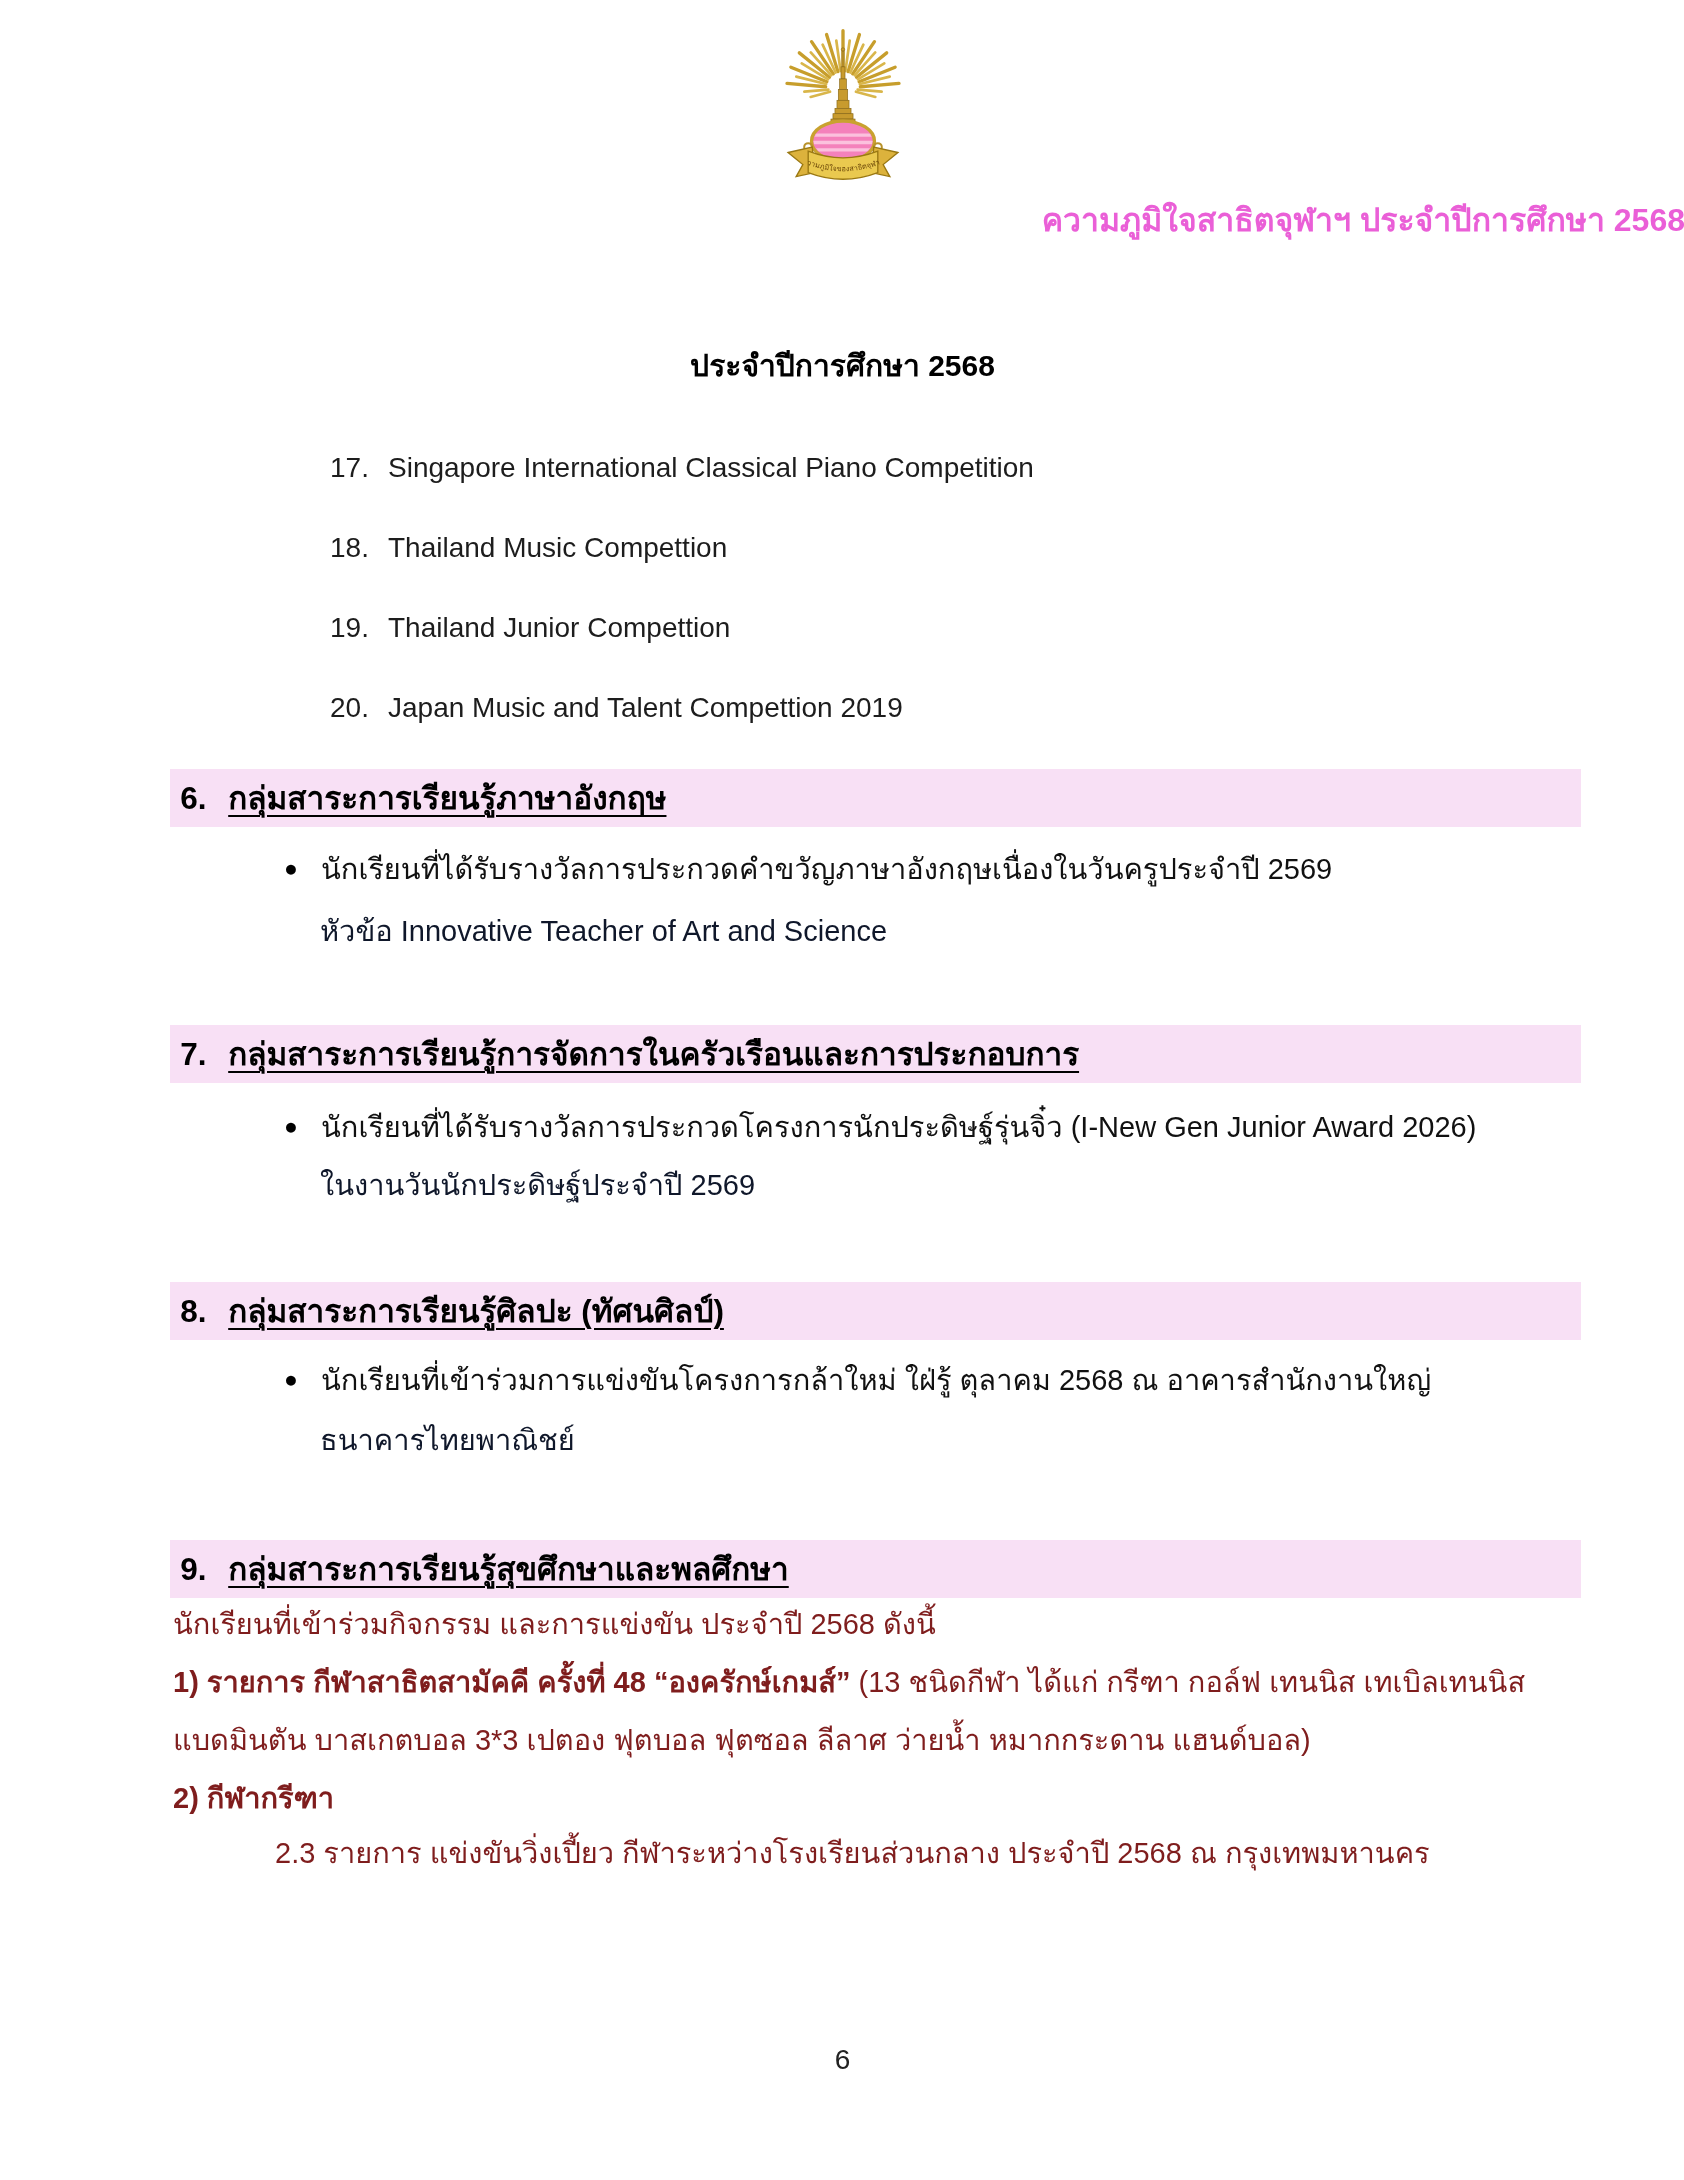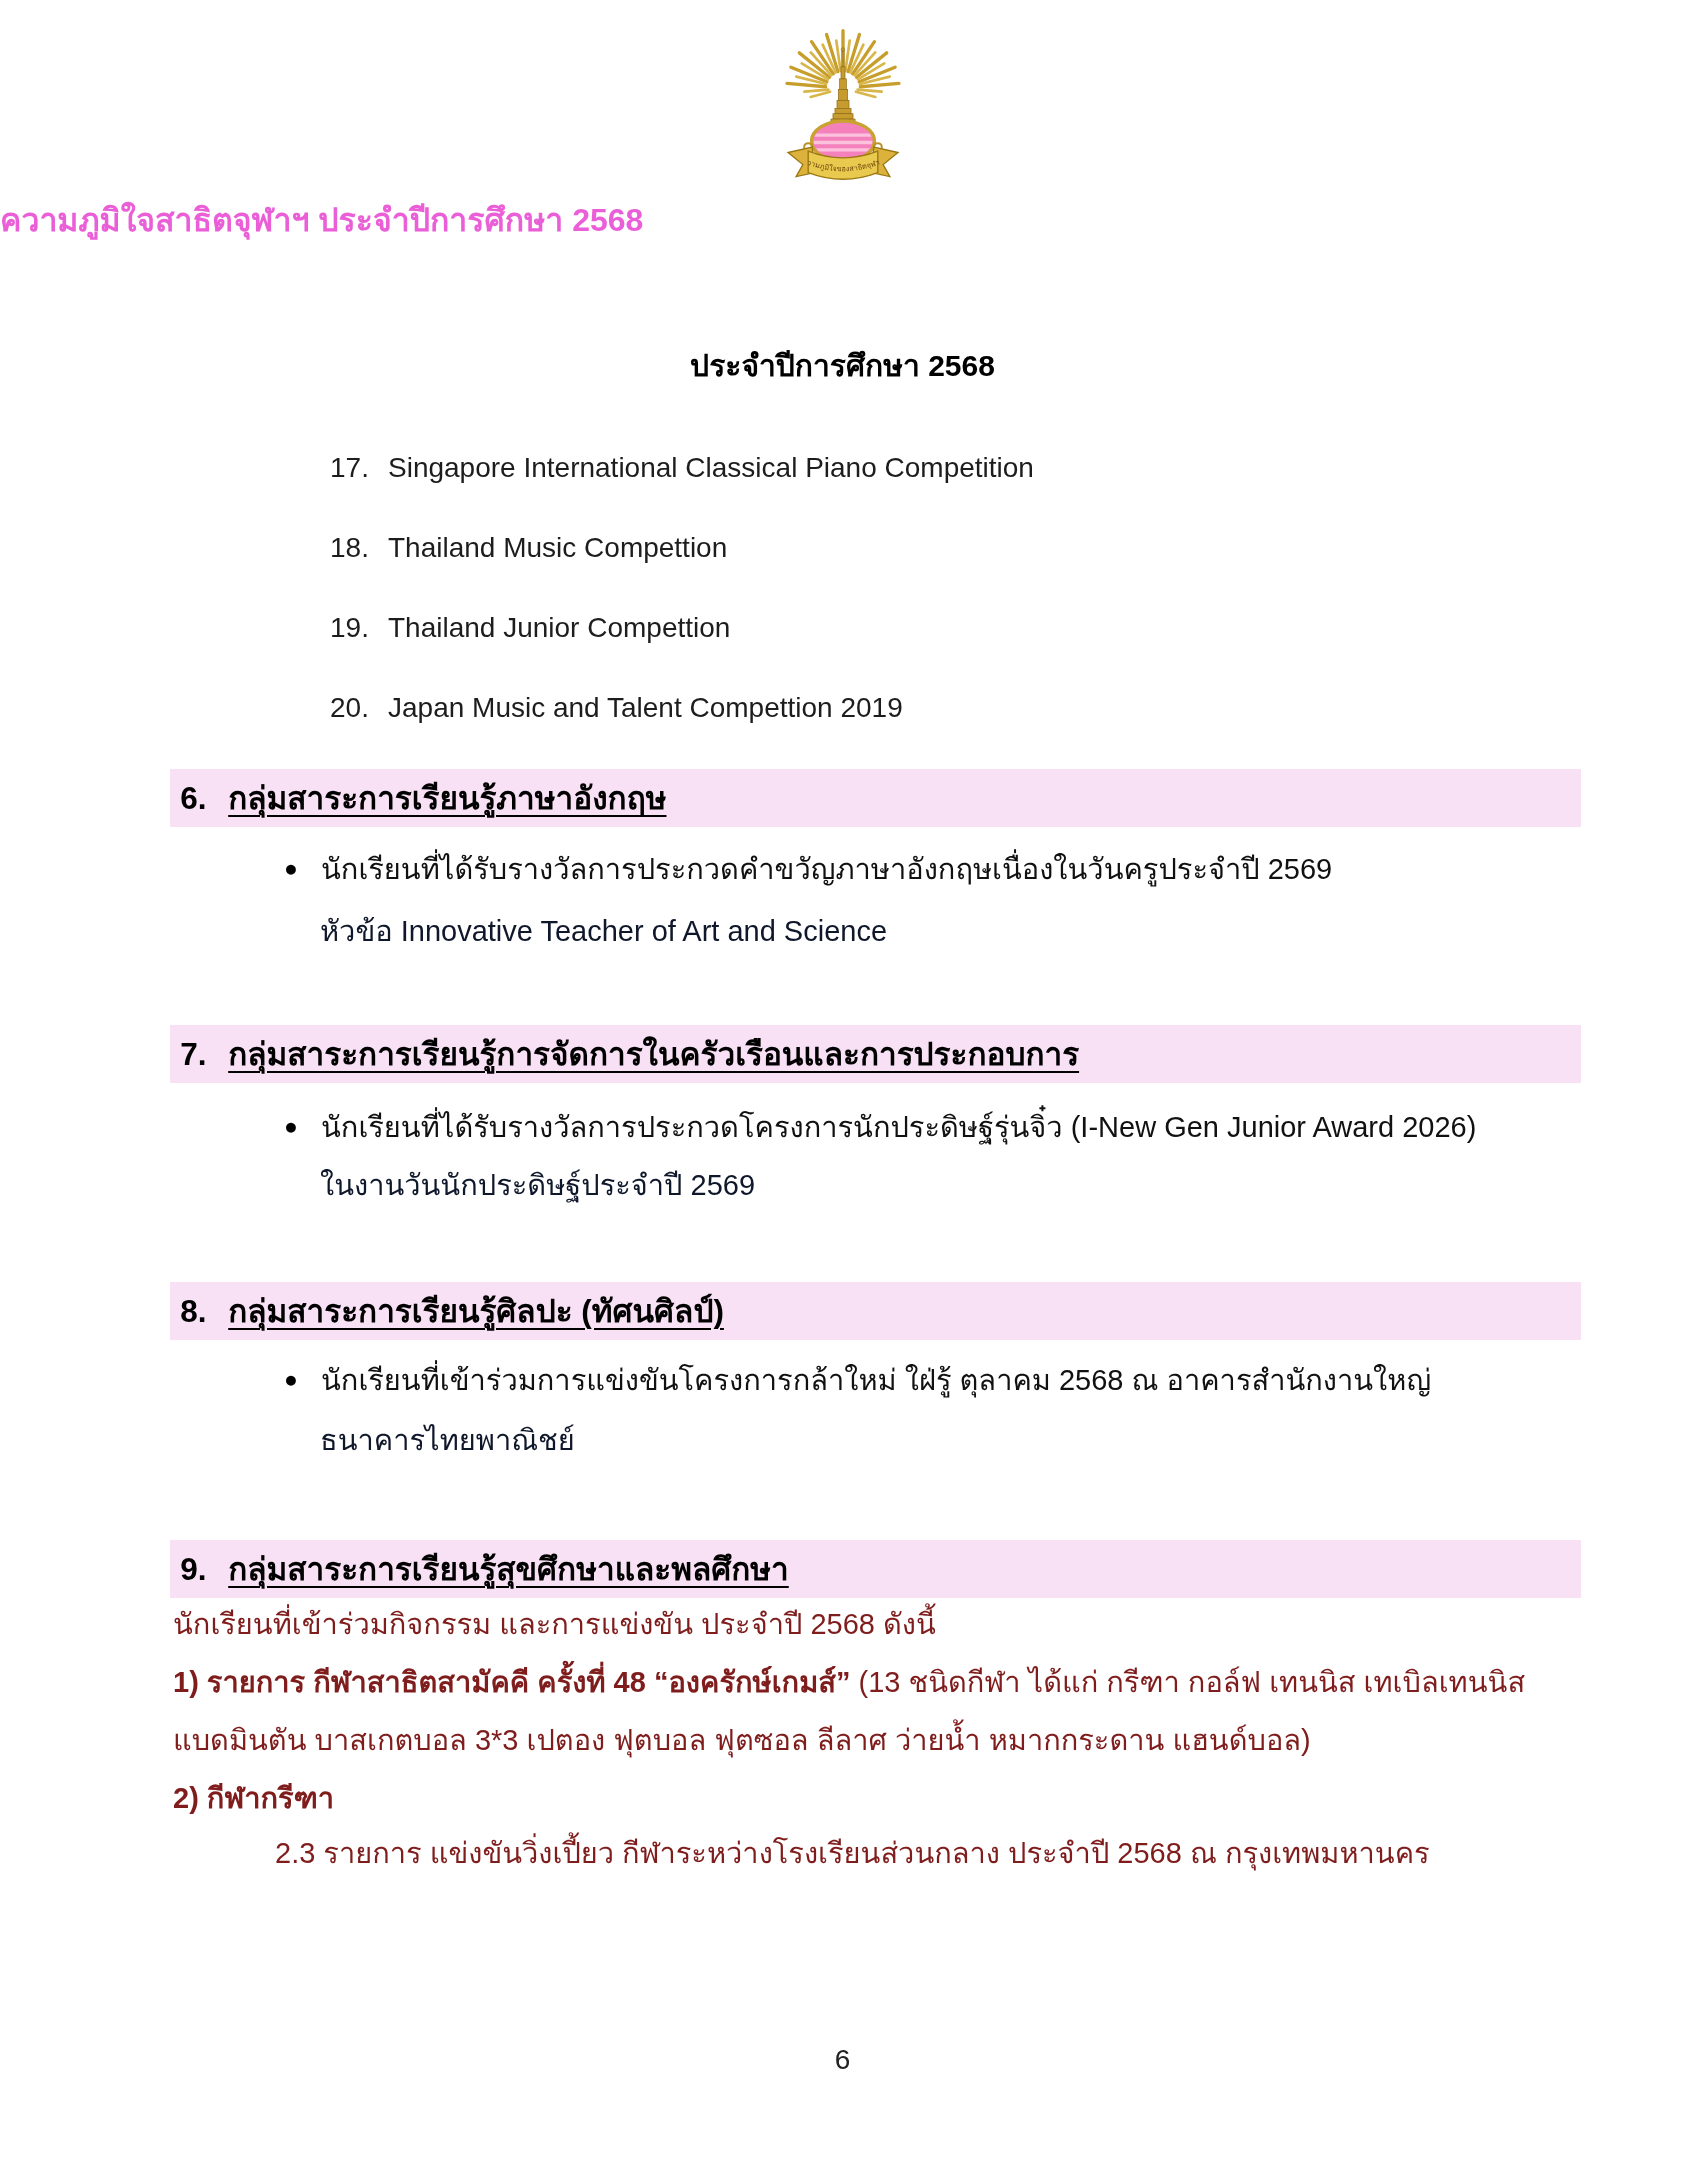--- a/index.html
+++ b/index.html
@@ -10,21 +10,21 @@
     background:#ffffff;
     color:#111;
     font-family:"Liberation Sans","DejaVu Sans",sans-serif;
     overflow:hidden;
   }
   
   .logo{position:absolute;top:20.4px;left:50%;transform:translateX(-50%);width:150px;height:174px;}
   
   .title-banner{
     position:absolute;top:194px;left:0;width:100%;
-    text-align:left;font-size:32px;font-weight:bold;
+    text-align:right;font-size:32px;font-weight:bold;
     color:#ea5fd7;white-space:nowrap;
   }
   .heading{
     position:absolute;left:0;width:100%;text-align:center;
     font-size:30px;font-weight:bold;color:#000;white-space:nowrap;
   }
   .heading.h1{top:281px;}
   .heading.h2{top:342px;}
   
   .num-list{position:absolute;top:449px;left:330px;font-size:28px;color:#1d1d1d;}

